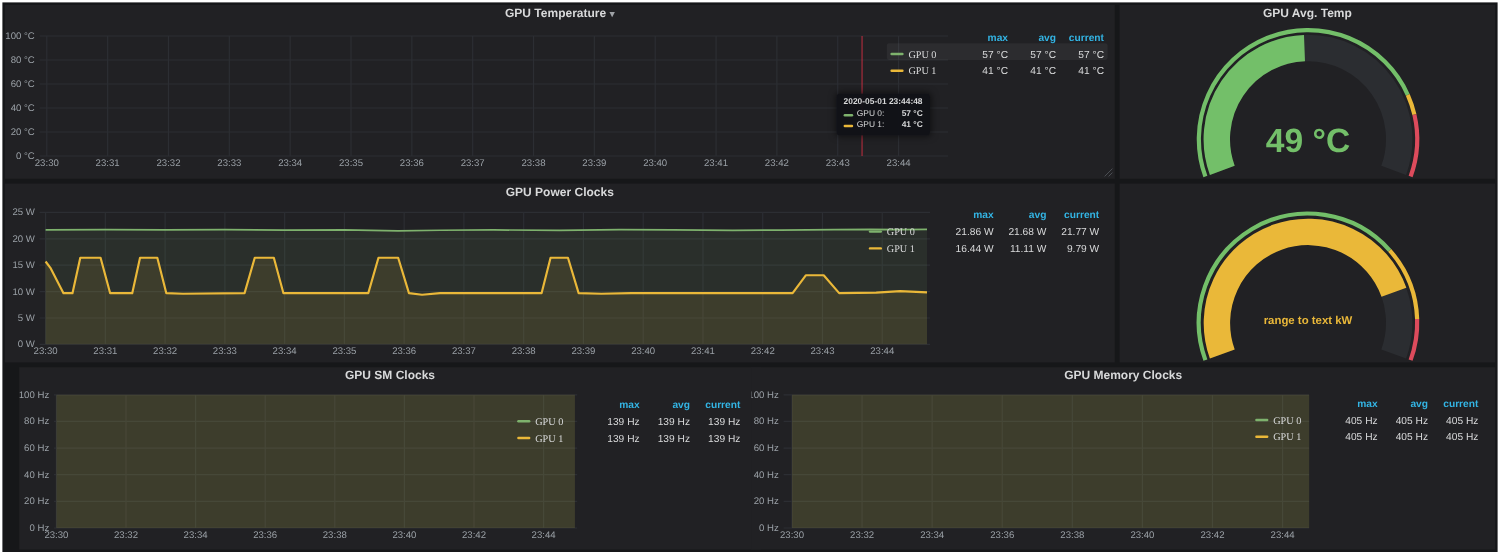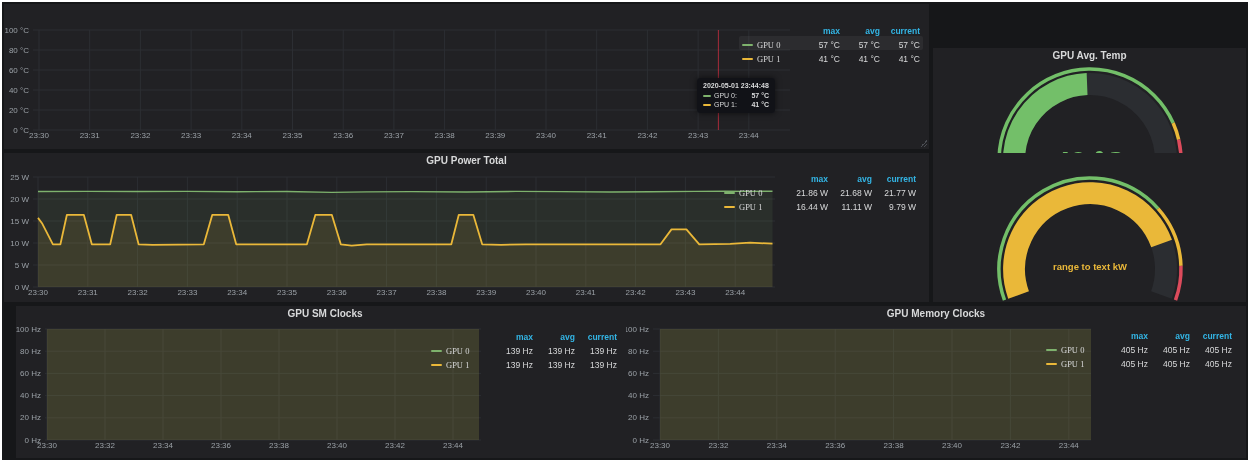--- a/index.html
+++ b/index.html
@@ -37,20 +37,21 @@
   .resize-corner{position:absolute;right:2px;bottom:2px;width:7px;height:7px;z-index:5;
       background:linear-gradient(135deg,transparent 0 50%,#4a4d52 50% 58%,transparent 58% 72%,#4a4d52 72% 80%,transparent 80%);}
 </style>
 </head>
 <body>
 
 <div id="frame">
 <div id="dash">
 
   <div class="panel" style="left:2px;top:2px;width:925px;height:145px;">
+    <div class="ptitle"><span>GPU Temperature</span><span class="caret">▾</span></div>
     <svg width="925" height="145" viewBox="0 0 925 145">
           <defs>
             <clipPath id="clip0">
               <rect x="29" y="26" width="757" height="100"></rect>
             </clipPath>
           </defs>
           <line x1="29" y1="26" x2="786" y2="26" class="grid"></line>
           <text x="25" y="28.5" class="tick ty">100 °C</text>
           <line x1="29" y1="46" x2="786" y2="46" class="grid"></line>
           <text x="25" y="48.5" class="tick ty">80 °C</text>
@@ -130,34 +131,34 @@
               <span>GPU 1</span>
             </span>
         <span class="lv">41 °C</span>
         <span class="lv">41 °C</span>
         <span class="lv">41 °C</span>
       </div>
     </div>
     <div class="resize-corner"></div>
   </div>
 
-  <div class="panel" style="left:931px;top:2px;width:313px;height:145px;margin-top:44px;">
+  <div class="panel" style="left:931px;top:2px;width:313px;height:145px;">
     <div class="ptitle"><span>GPU Avg. Temp</span></div>
     <svg width="313" height="145" viewBox="0 0 313 145">
           <path d="M85.58,137.99A76,76 0 1 1 228.42,137.99" fill="none" stroke="#2b2d31" stroke-width="22"></path>
           <path d="M85.58,137.99A76,76 0 0 1 154.08,36.06" fill="none" stroke="#73BF69" stroke-width="22"></path>
           <path d="M71.49,143.12A91,91 0 0 1 240.13,74.99" fill="none" stroke="#73BF69" stroke-width="3.5"></path>
           <path d="M240.13,74.99A91,91 0 0 1 245.67,91.53" fill="none" stroke="#EAB839" stroke-width="3.5"></path>
           <path d="M245.67,91.53A91,91 0 0 1 242.51,143.12" fill="none" stroke="#DD4B5C" stroke-width="3.5"></path>
           <text x="157" y="123" class="gval" font-size="28" fill="#73BF69">49 °C</text>
         </svg>
   </div>
 
   <div class="panel" style="left:2px;top:151px;width:925px;height:149px;">
-    <div class="ptitle"><span>GPU Power Total</span></div>
+    <div class="ptitle"><span>GPU Power Clocks</span></div>
     <svg width="925" height="149" viewBox="0 0 925 149">
           <defs>
             <clipPath id="clip1">
               <rect x="29" y="24" width="742" height="110"></rect>
             </clipPath>
           </defs>
           <line x1="29" y1="24" x2="771" y2="24" class="grid"></line>
           <text x="25" y="26.5" class="tick ty">25 W</text>
           <line x1="29" y1="46" x2="771" y2="46" class="grid"></line>
           <text x="25" y="48.5" class="tick ty">20 W</text>

